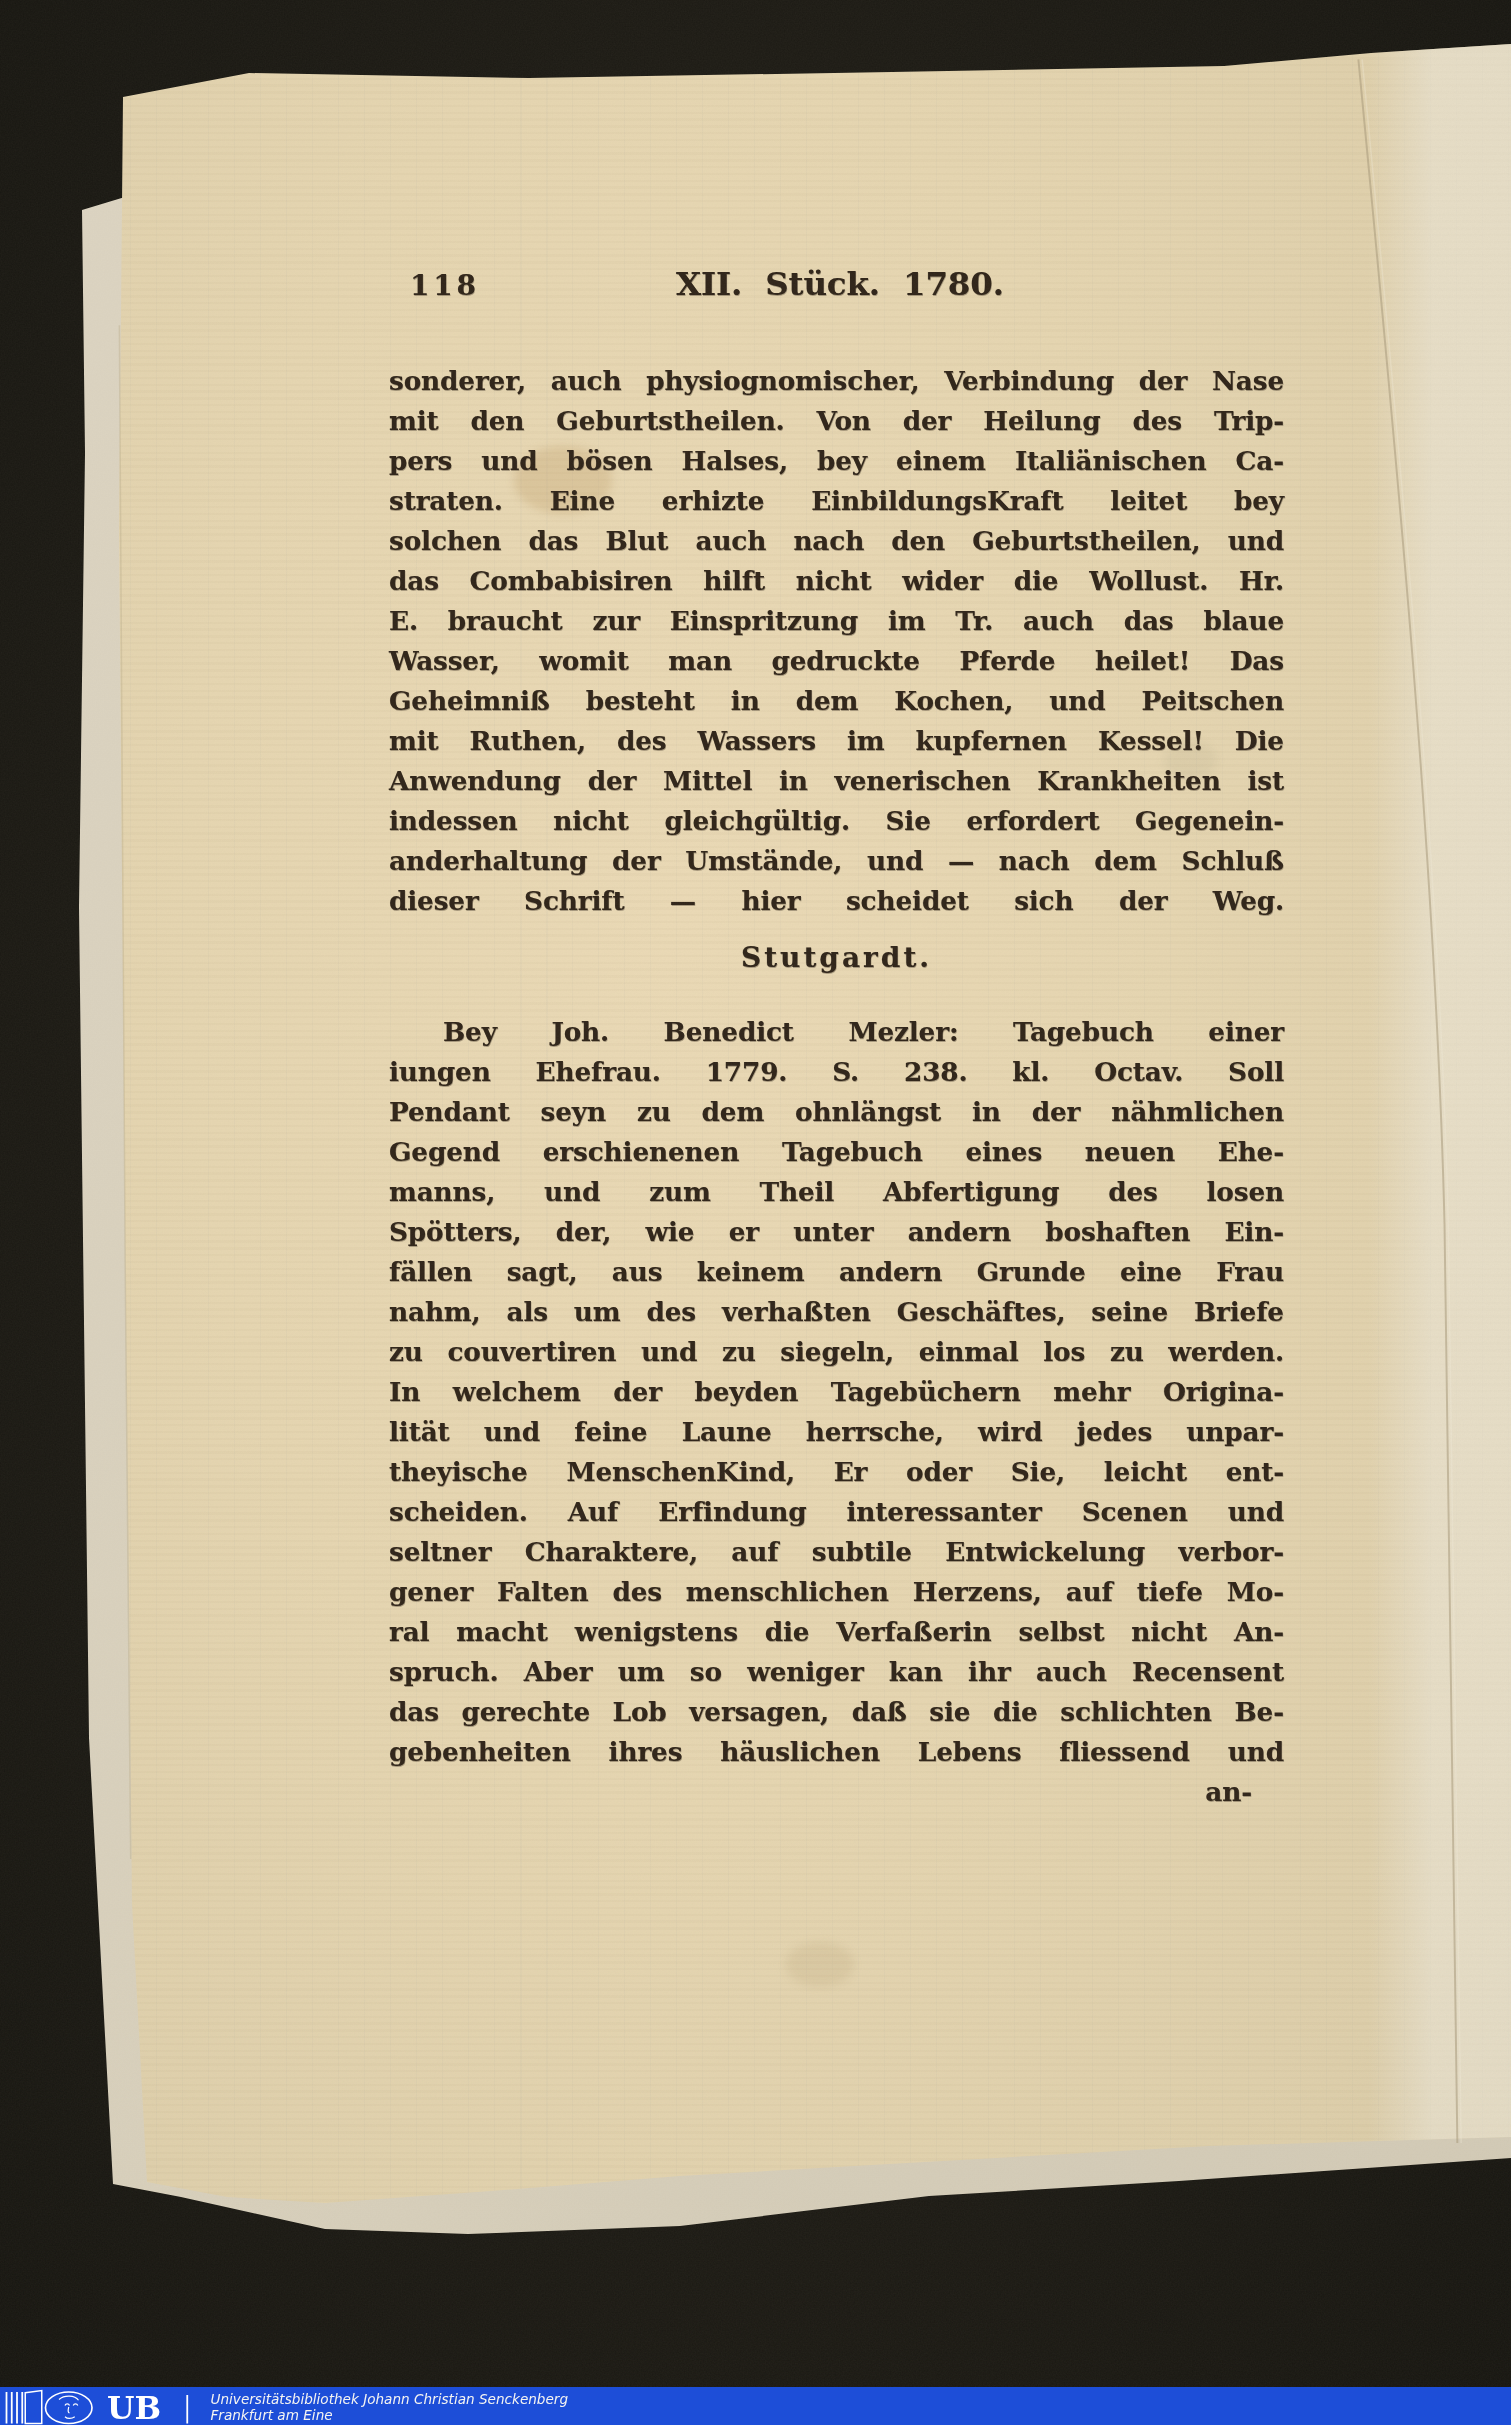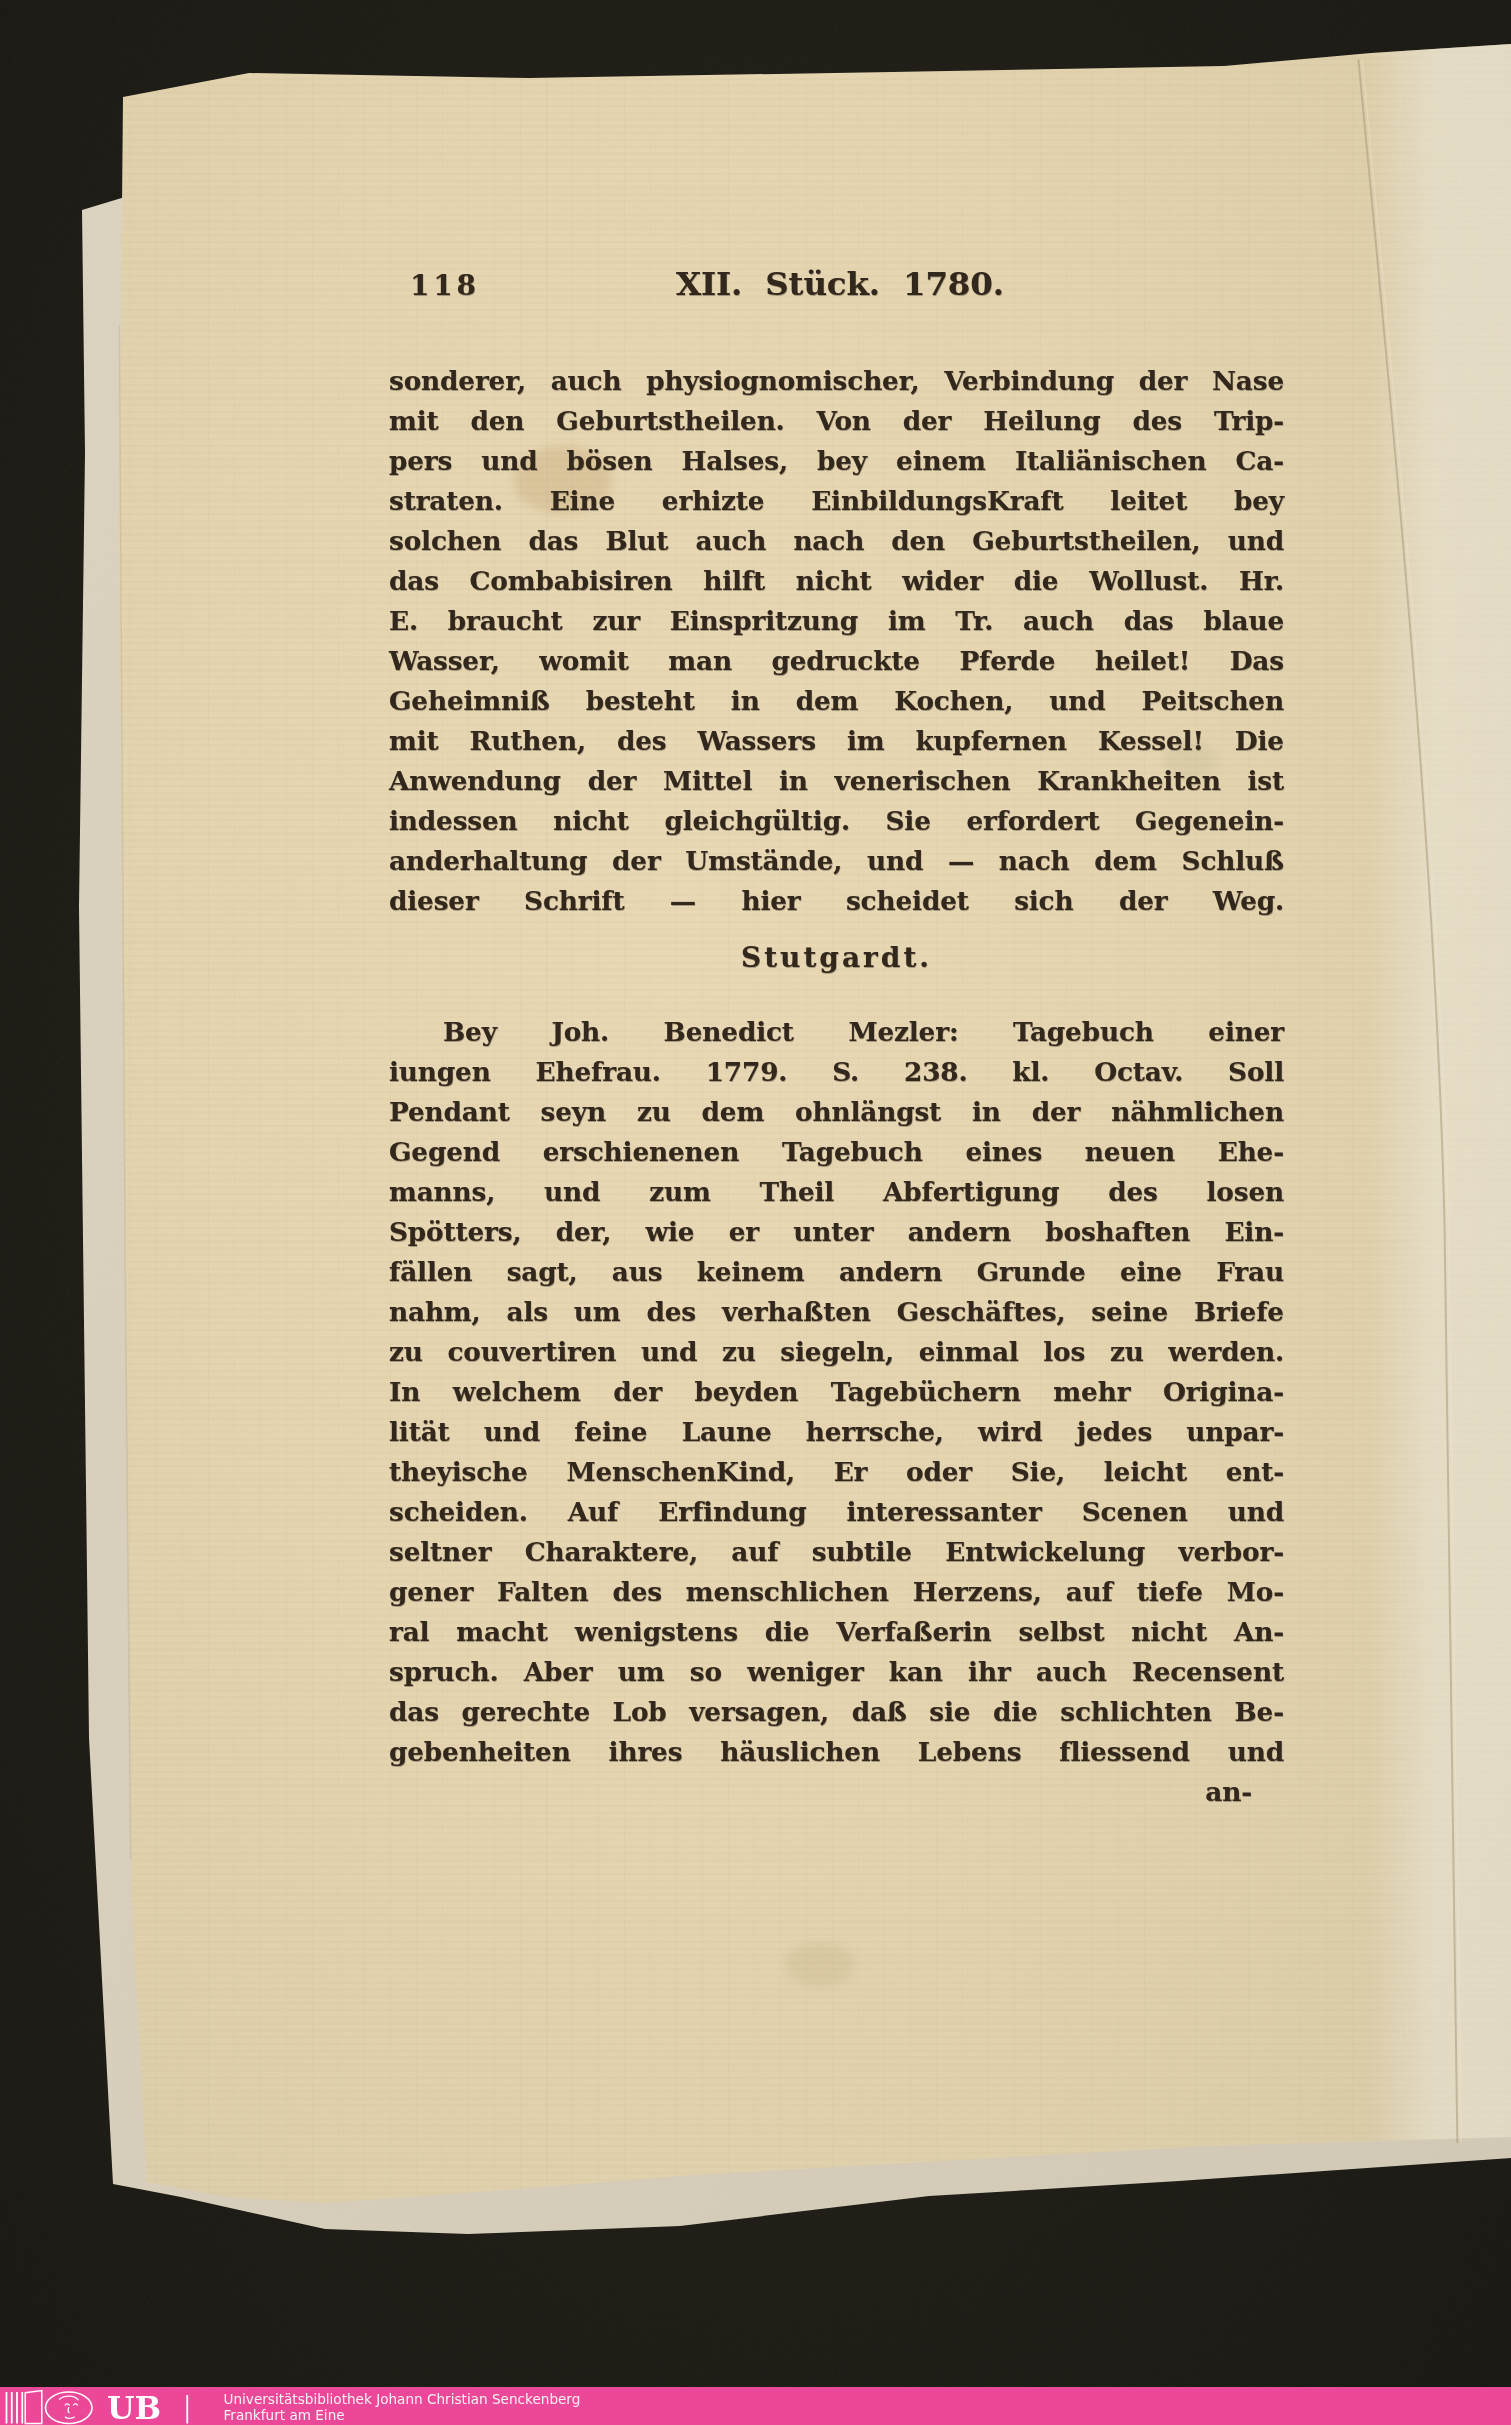--- a/index.html
+++ b/index.html
@@ -51,24 +51,24 @@
   .pageno{font-size:28px;letter-spacing:3.8px;margin-left:21px;}
   .headtitle{font-size:32.5px;word-spacing:12px;margin:0 auto;transform:translateX(-42px);}
   .para .line{display:flex;justify-content:space-between;height:40px;line-height:40px;
     font-size:26.4px;}
   .para[data-indent-first="true"] .line:first-child{padding-left:54px;}
   .heading{text-align:center;font-size:28px;letter-spacing:3px;line-height:39px;
     margin-top:16.6px;margin-bottom:35px;}
   .catchword{text-align:right;padding-right:32px;font-size:26.4px;line-height:40px;height:40px;}
 
   
-  .footerbar{position:absolute;left:0;right:0;bottom:0;height:39px;background:#ec4899;
+  .footerbar{position:absolute;left:0;right:0;bottom:0;height:39px;background:#1d4ed8;
     display:flex;align-items:center;font-family:"DejaVu Sans", sans-serif;}
   .logo{margin-left:1.5px;flex:0 0 auto;}
-  .footertext{margin-left:24px;color:#f4f4f2;font-size:13.6px;line-height:16px;}
+  .footertext{margin-left:11px;color:#f4f4f2;font-size:13.6px;line-height:16px;font-style:italic;}
 </style>
 </head>
 <body>
 
 <div class="backing"></div>
 
 <div class="underlay"></div>
 
 <div class="page">
   <div class="right-strip"></div>

